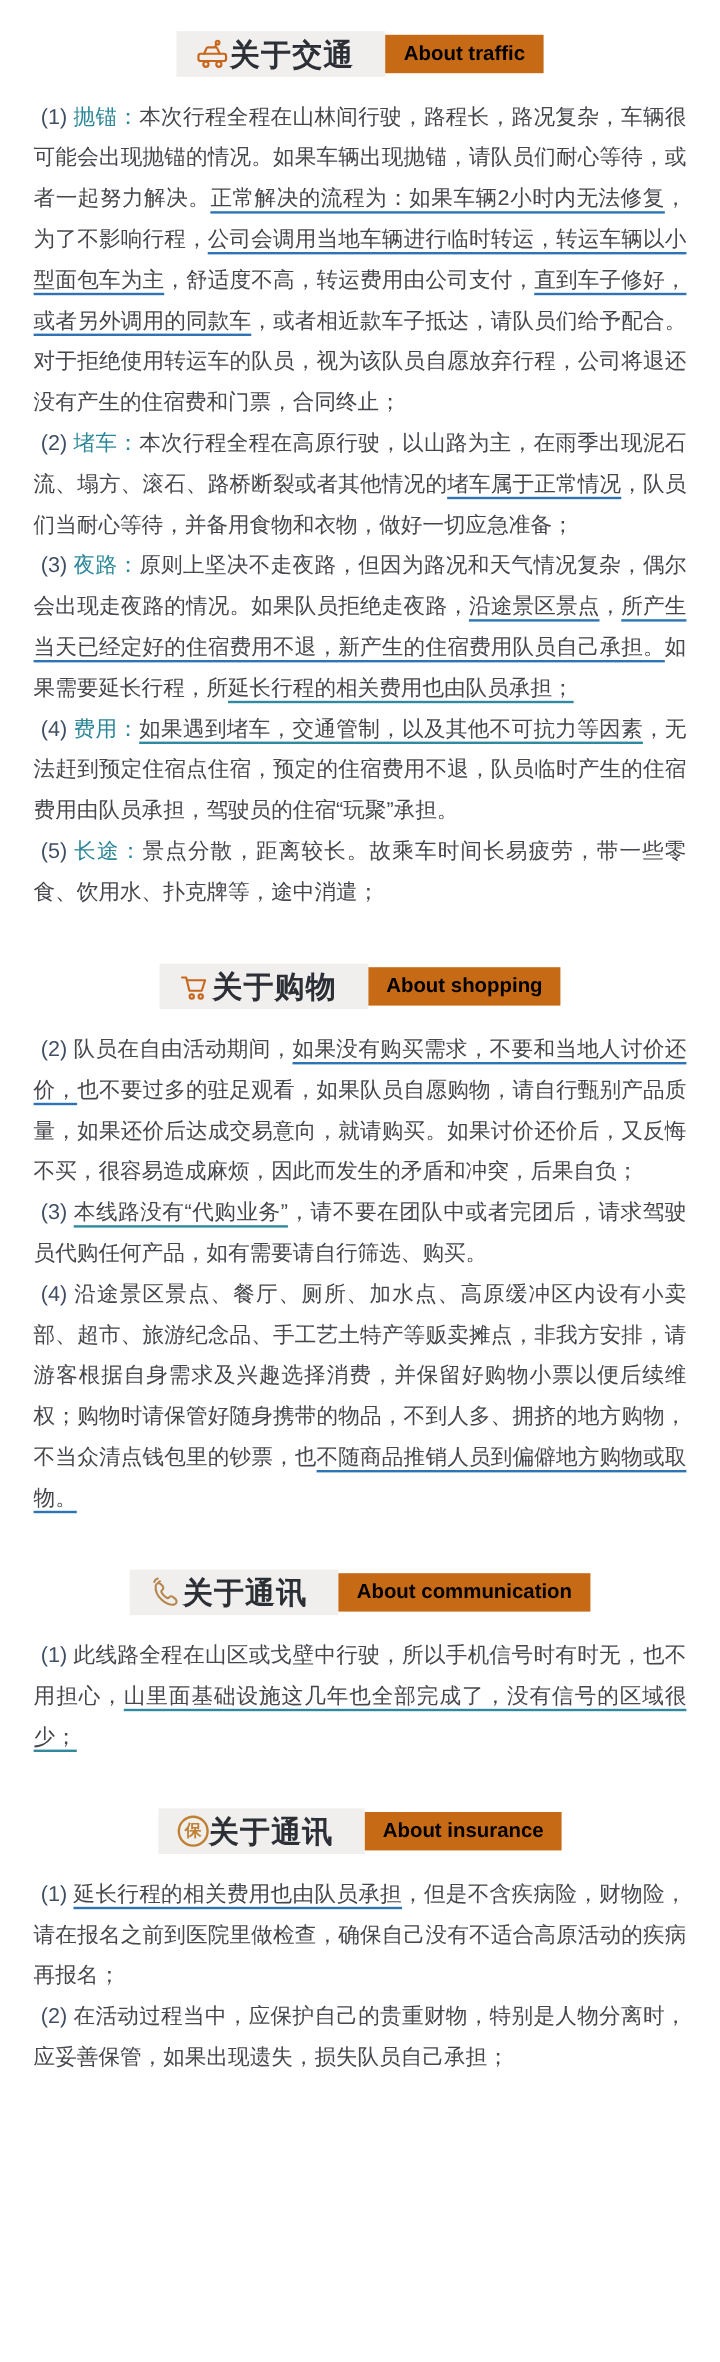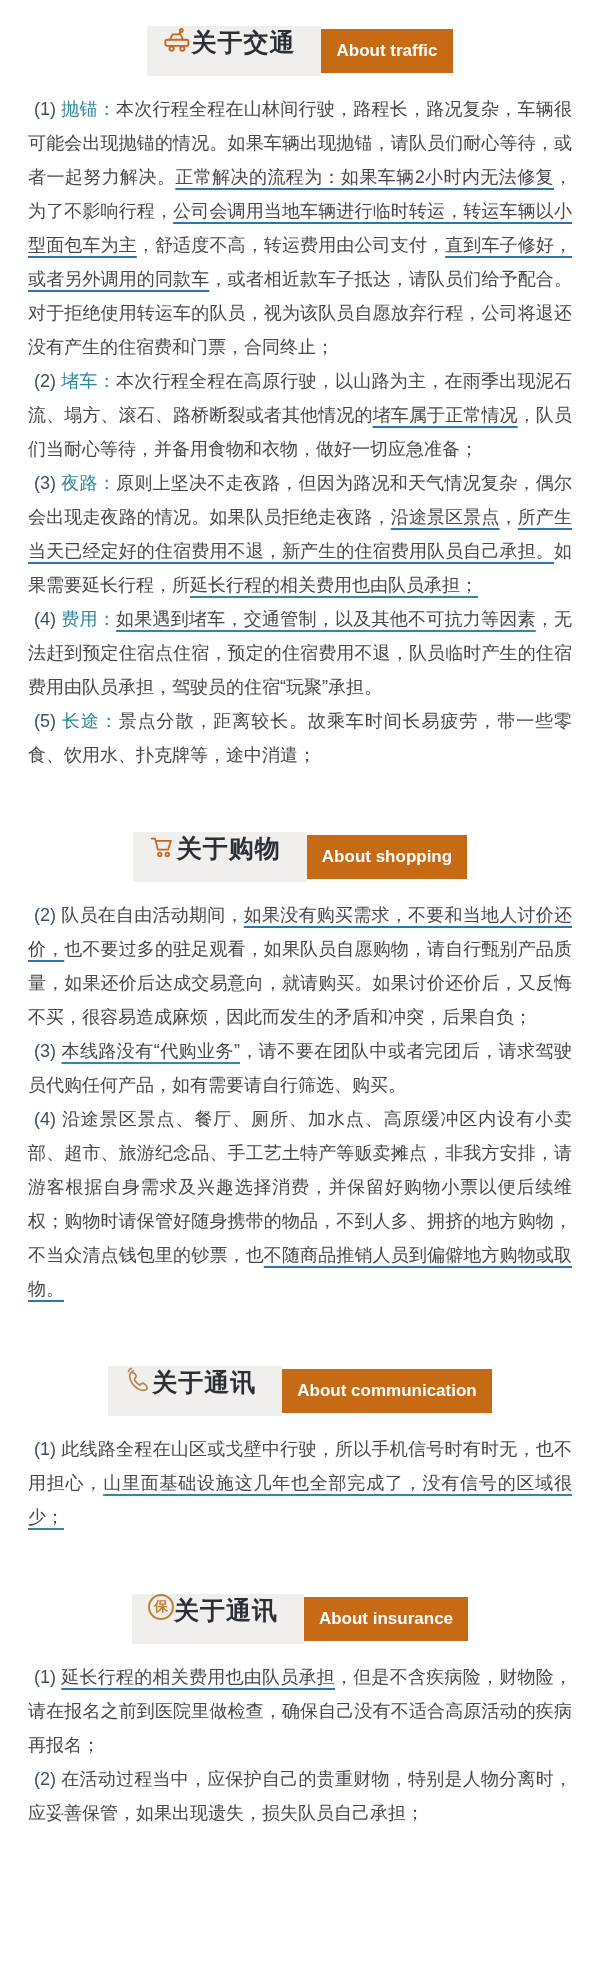--- a/index.html
+++ b/index.html
@@ -8,28 +8,28 @@
     --body-text:#46474d;
     --title-text:#2c3036;
     --num-text:#3f4e63;
     --kw-teal:#2b8698;
     --ul-blue:#2e74b5;
     --ul-teal:#2f8a9e;
   }
   html,body{margin:0;padding:0;background:#ffffff;}
   body{width:600px;font-family:"Liberation Sans",sans-serif;}
   .page{box-sizing:border-box;width:600px;min-height:1968px;background:#ffffff;padding:26px 28px 14px 28px;overflow:hidden;}
-  .section{margin-top:60px;}
+  .section{margin-top:43px;}
   .section:first-child{margin-top:0;}
   .header-row{display:flex;justify-content:center;align-items:center;}
-  .header-bar{display:flex;background:var(--header-bg);height:38px;padding:0 26px 12px 16px;}
+  .header-bar{display:flex;align-items:center;background:var(--header-bg);height:38px;padding:0 26px 0 16px;}
   .hicon{display:flex;align-items:center;justify-content:center;width:28px;height:28px;}
   .seal{box-sizing:border-box;width:26px;height:26px;border:2px solid #c08034;border-radius:50%;color:#c08034;font-size:14px;font-weight:bold;display:flex;align-items:center;justify-content:center;}
   .htitle{font-size:25px;font-weight:bold;color:var(--title-text);letter-spacing:1px;white-space:nowrap;}
-  .badge{background:var(--orange);color:#ffffff;height:44px;display:flex;align-items:center;padding:0 15px;font-weight:bold;font-size:17px;white-space:nowrap;}
+  .badge{background:var(--orange);color:#000000;height:32px;display:flex;align-items:center;padding:0 15px;font-weight:bold;font-size:17px;white-space:nowrap;}
   .sec-body{margin-top:16px;}
   p.para{margin:0;font-size:18px;line-height:34px;color:var(--body-text);text-align:justify;text-indent:6px;}
   .seg-n{color:var(--body-text);}
   .seg-num{color:var(--num-text);}
   .seg-kw{color:var(--kw-teal);}
   .seg-ub,.seg-ut,.seg-kwu{
     text-decoration-line:underline;
     text-decoration-thickness:2px;
     text-underline-offset:5px;
   }

